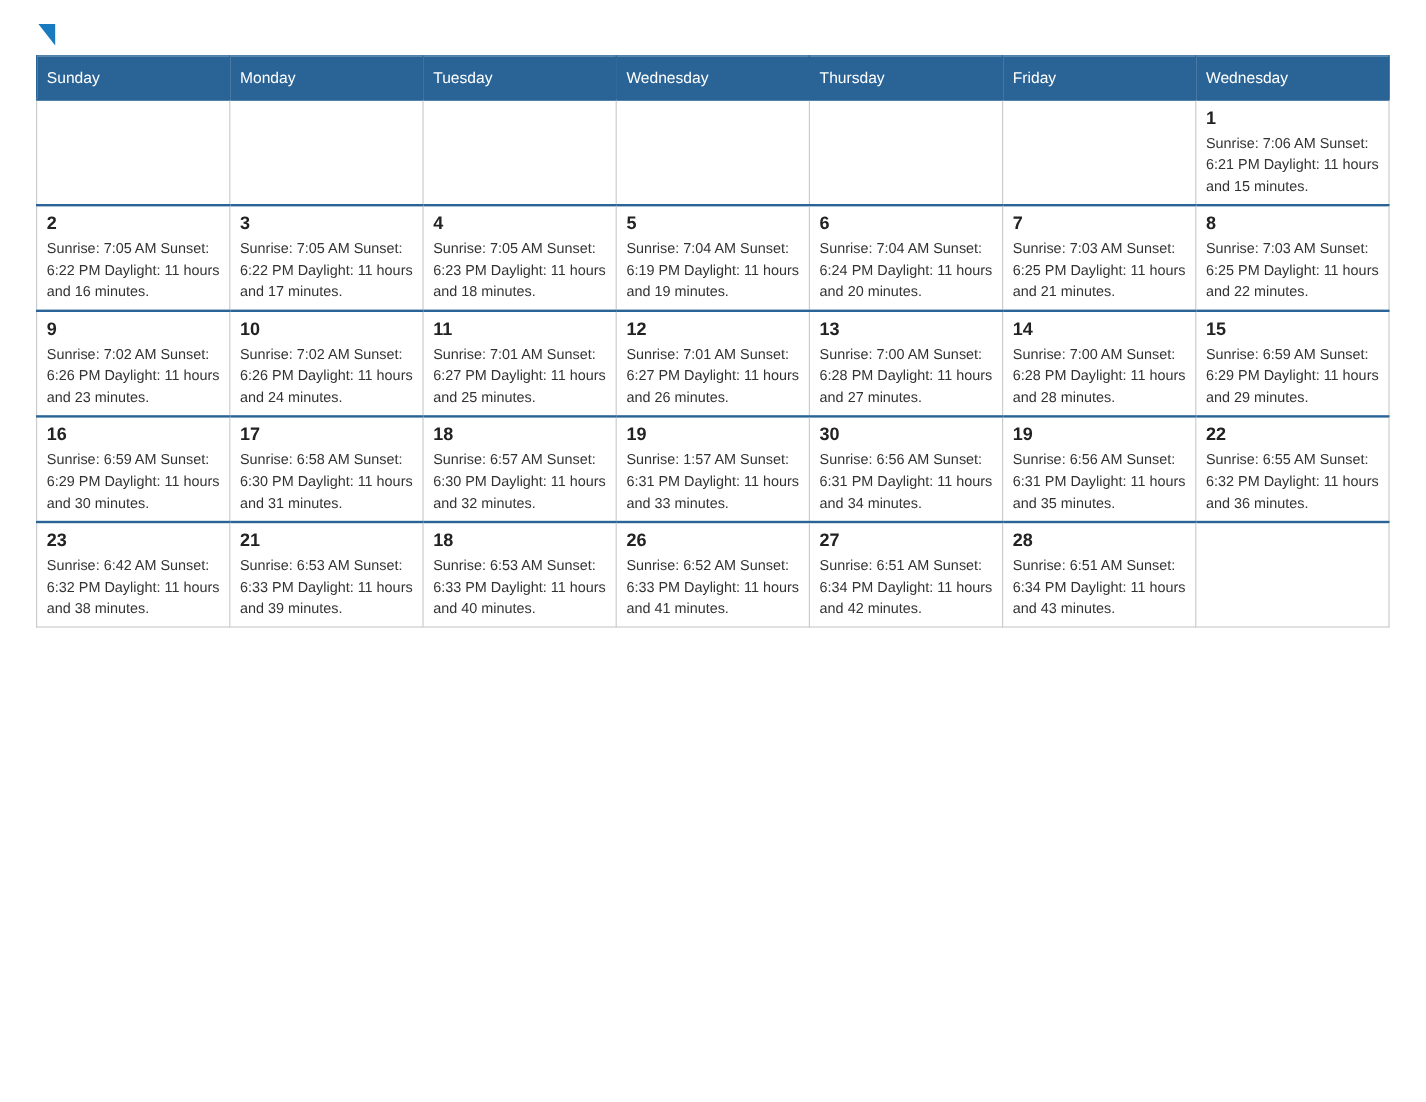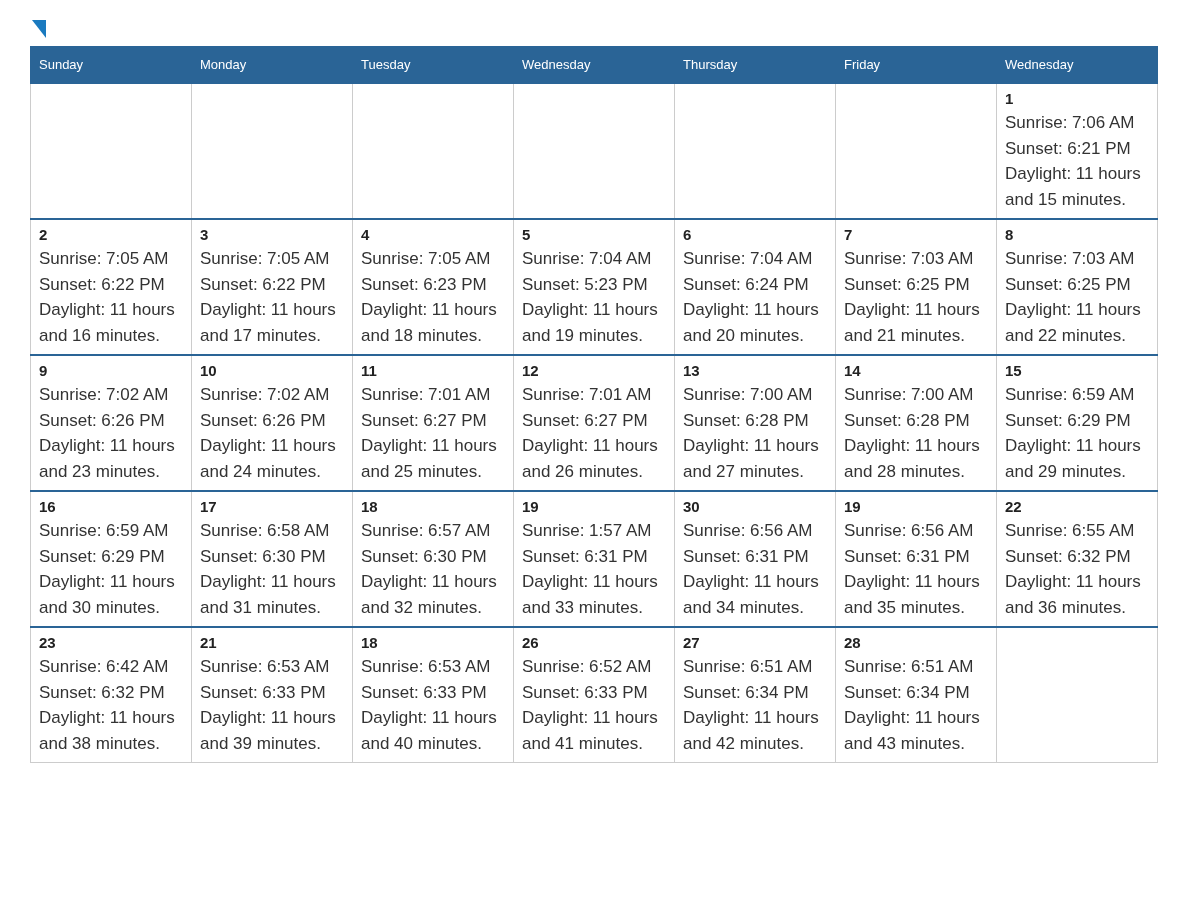--- a/index.html
+++ b/index.html
@@ -90,21 +90,21 @@
       border-top: 2px solid #2a6496;
     }
     .day-number {
       font-size: 15px;
       font-weight: bold;
       color: #222;
       display: block;
       margin-bottom: 3px;
     }
     .day-info {
-      font-size: 17px;
+      font-size: 12px;
       color: #333;
       line-height: 1.5;
     }
     .empty-cell {
       background: #f9f9f9;
     }
   </style>
 </head>
 <body>
 
@@ -164,21 +164,21 @@
         </td>
         <td>
           <span class="day-number">4</span>
           <div class="day-info">Sunrise: 7:05 AM
 Sunset: 6:23 PM
 Daylight: 11 hours and 18 minutes.</div>
         </td>
         <td>
           <span class="day-number">5</span>
           <div class="day-info">Sunrise: 7:04 AM
-Sunset: 5:23 PM
+Sunset: 6:19 PM
 Daylight: 11 hours and 19 minutes.</div>
         </td>
         <td>
           <span class="day-number">6</span>
           <div class="day-info">Sunrise: 7:04 AM
 Sunset: 6:24 PM
 Daylight: 11 hours and 20 minutes.</div>
         </td>
         <td>
           <span class="day-number">7</span>

